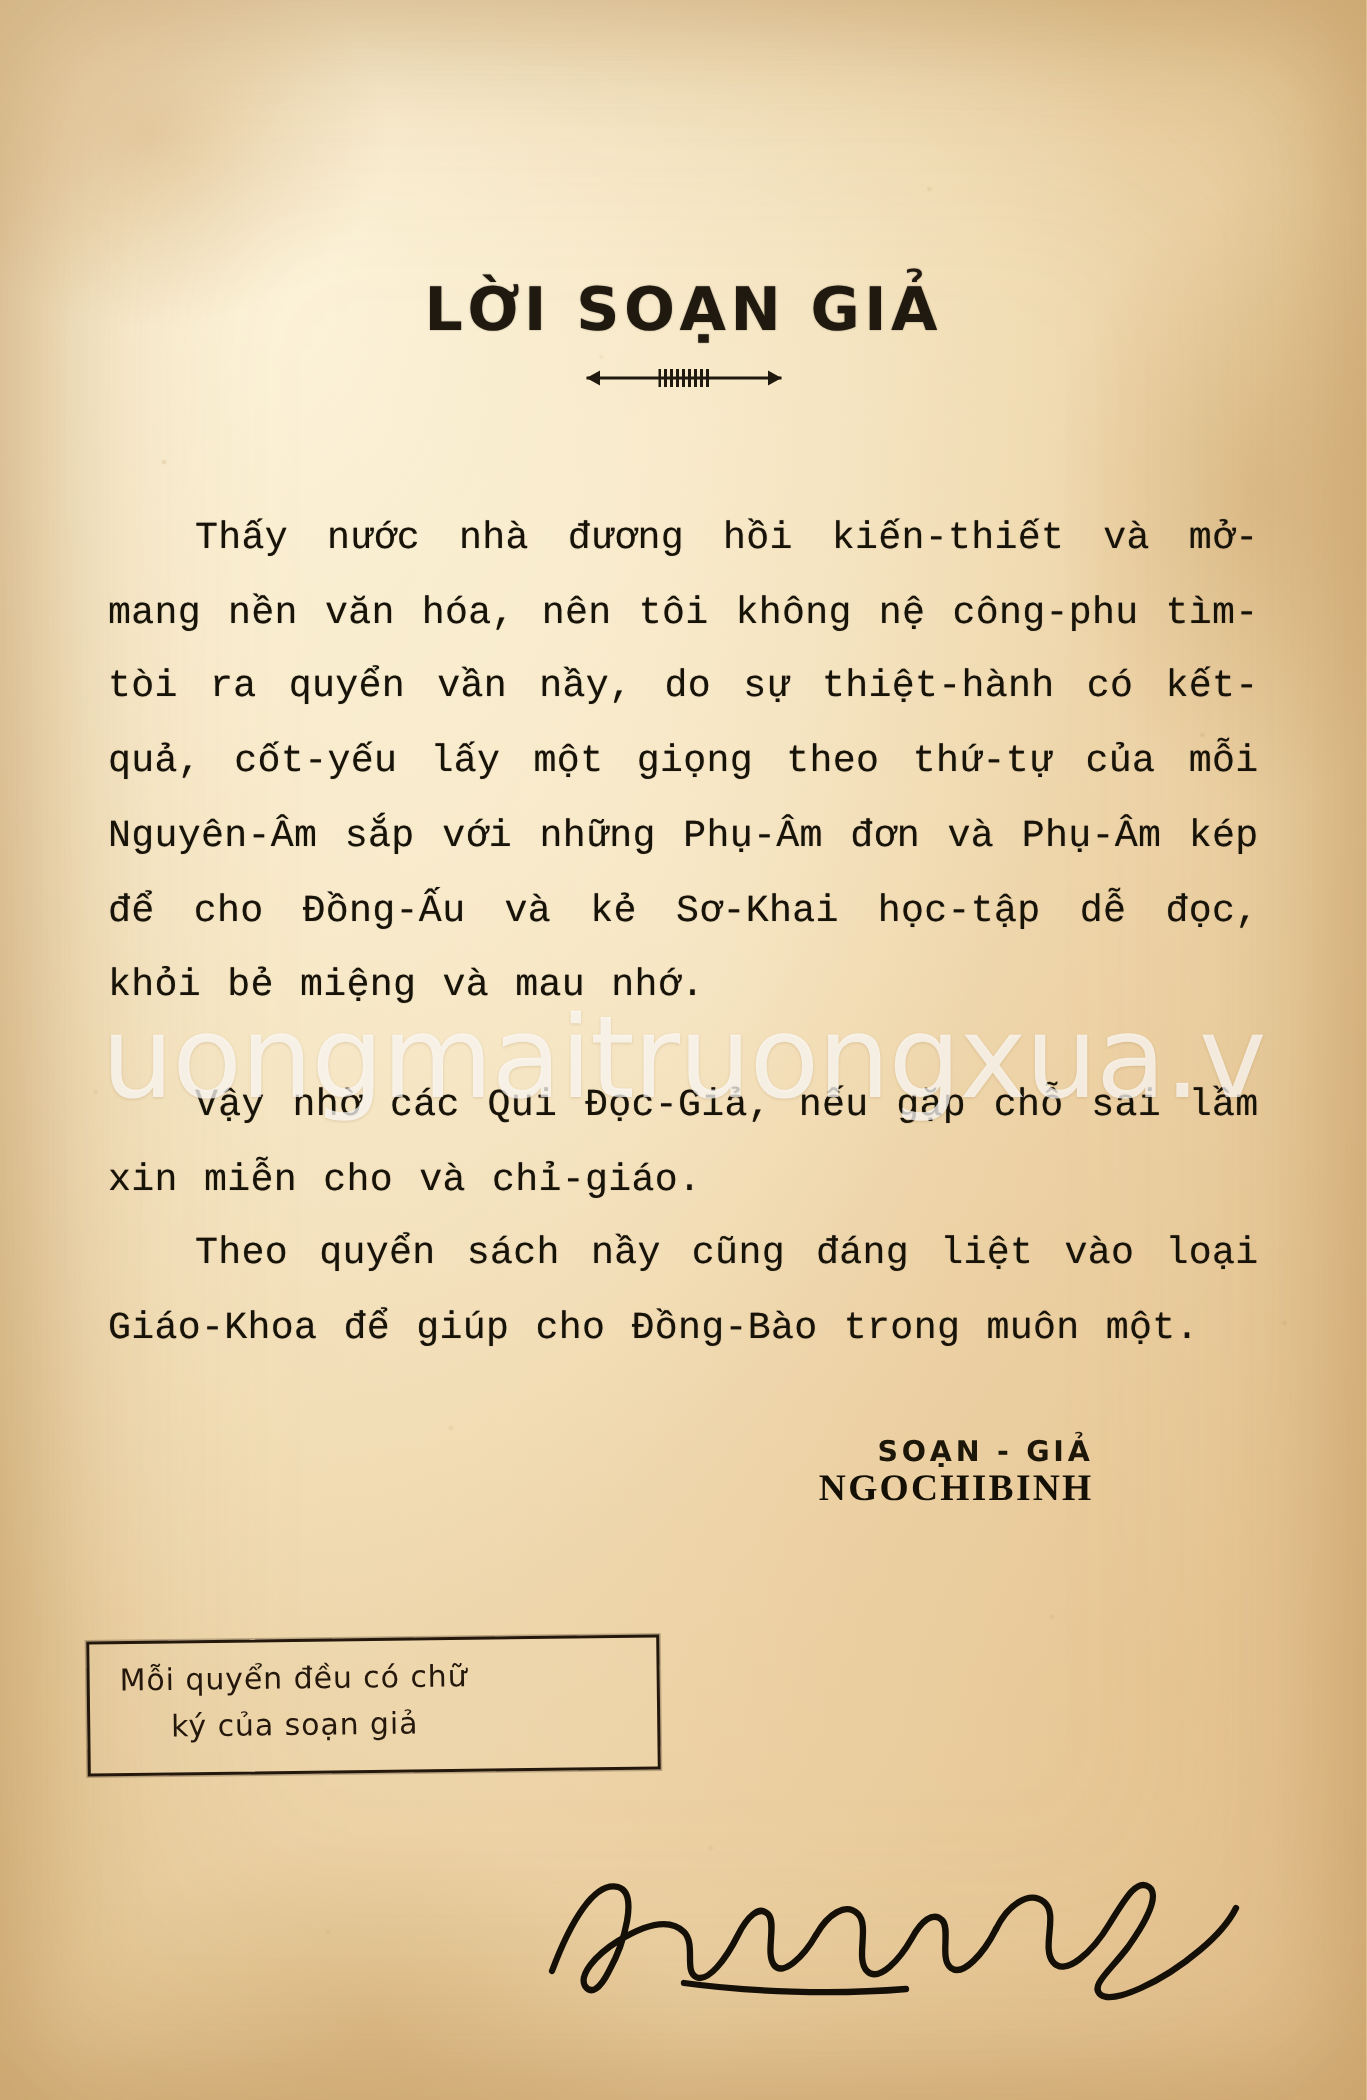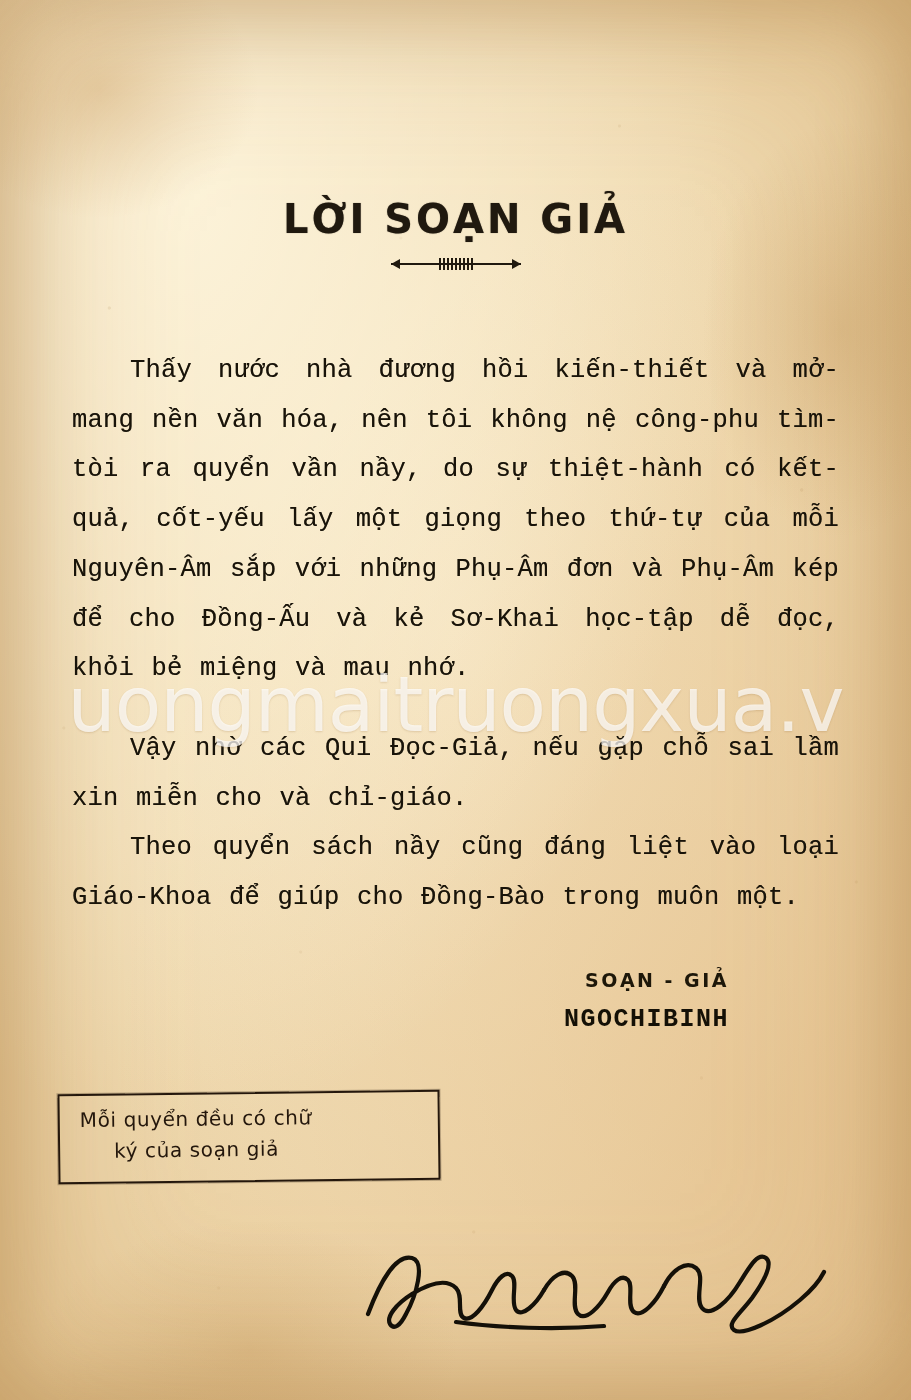--- a/index.html
+++ b/index.html
@@ -61,21 +61,21 @@
   .stain-a { left: -60px; top: -40px; width: 320px; height: 260px;
     background: radial-gradient(ellipse, rgba(198,150,86,.35), rgba(198,150,86,0) 70%); }
   .stain-b { right: -70px; top: 120px; width: 280px; height: 420px;
     background: radial-gradient(ellipse, rgba(186,138,74,.30), rgba(186,138,74,0) 70%); }
   .stain-c { left: 40px; bottom: -80px; width: 420px; height: 260px;
     background: radial-gradient(ellipse, rgba(190,142,78,.28), rgba(190,142,78,0) 70%); }
 
   .content {
     position: relative;
     z-index: 3;
-    padding: 16px 72px;
+    padding: 4px 72px;
   }
 
   
   .title {
     margin: 0;
     padding-top: 180px;
     text-align: center;
     font-family: "DejaVu Sans", sans-serif;
     font-weight: bold;
     font-size: 40px;
@@ -139,22 +139,21 @@
     padding-right: 110px;
   }
   .sign-role {
     font-family: "DejaVu Sans", sans-serif;
     font-size: 19px;
     font-weight: bold;
     letter-spacing: 2.5px;
     color: #1d1709;
   }
   .sign-name {
-    margin-top: 14px;
-    font-family: Liberation Mono, monospace;
+    font-family: Liberation Serif, serif;
     font-size: 25px;
     font-weight: bold;
     letter-spacing: 1.5px;
     color: #141006;
   }
 
   
   .stamp {
     position: absolute;
     left: 58px;

